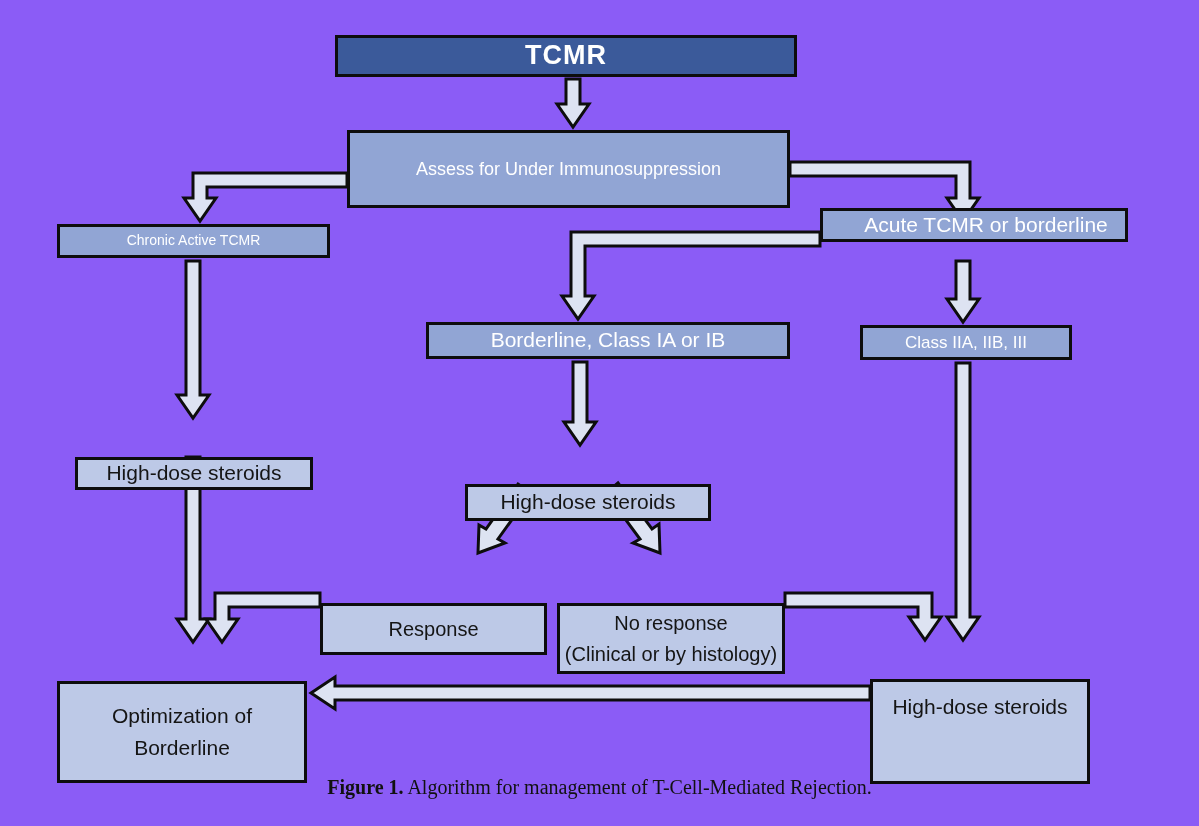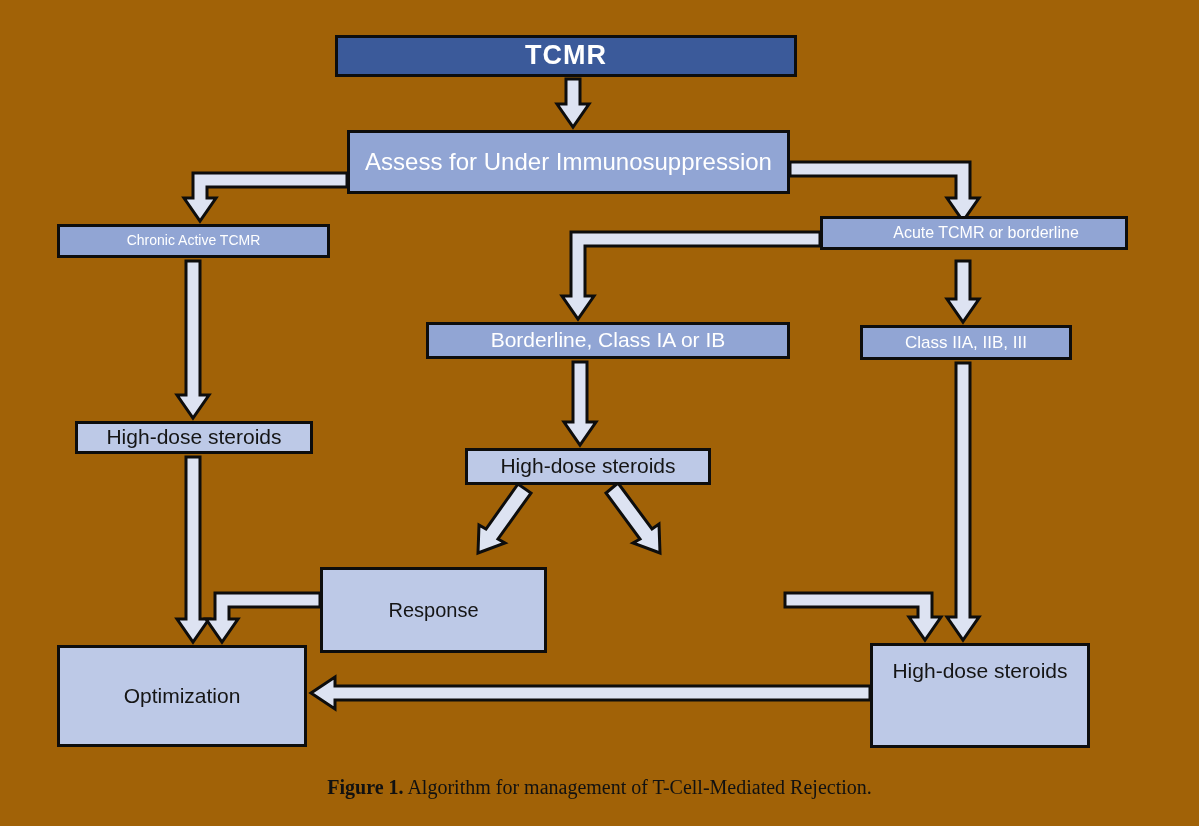--- a/index.html
+++ b/index.html
@@ -1,50 +1,50 @@
 <!DOCTYPE html>
 <html style="--node-dark: #3b5a9a; --node-medium: #91a5d4; --node-light: #bdc9e7; --arrow-fill: #dde3f2; --outline: #0d0d0d; --text-light: #ffffff; --text-dark: #151515;"><head>
 <meta charset="utf-8">
 <style>
   html,body { margin:0; padding:0; background:#ffffff; }
   #figure {
     position:relative;
     width:1199px; height:826px;
-    background:#a16207;
+    background:#8b5cf6;
     overflow:hidden;
     font-family:"Liberation Sans", sans-serif;
   }
   #arrow-layer { position:absolute; left:0; top:0; width:1199px; height:826px; }
   #arrow-layer polygon {
     fill:var(--arrow-fill,#dde3f2);
     stroke:var(--outline,#0d0d0d);
     stroke-width:3;
     stroke-linejoin:miter;
   }
   .node {
     position:absolute; box-sizing:border-box;
     border:3px solid var(--outline,#0d0d0d);
     display:flex; flex-direction:column;
     align-items:center; justify-content:center;
     text-align:center; line-height:1.25;
   }
   .node.dark   { background:var(--node-dark,#3b5a9a);  color:var(--text-light,#ffffff); font-weight:bold; }
   .node.medium { background:var(--node-medium,#91a5d4); color:var(--text-light,#ffffff); }
-  .node.light  { background:var(--node-light,#bdc9e7);  color:var(--text-dark,#151515); }
+  .node.light  { background:var(--node-light,#bdc9e7);  color:var(--text-dark,#151515);margin-top:36px; }
   .node span { display:block; }
 
   #n-tcmr        { left:335px; top:35px;  width:462px; height:42px;  font-size:27px; letter-spacing:1px; }
-  #n-assess      { left:347px; top:130px; width:443px; height:64px;  font-size:24px; line-height:36px; }
+  #n-assess      { left:347px; top:130px; width:443px; height:78px;  font-size:18px; line-height:36px; }
   #n-chronic     { left:57px;  top:224px; width:273px; height:34px;  font-size:14px; }
-  #n-acute       { left:820px; top:216px; width:308px; height:34px;  font-size:16px;padding-left:24px; }
+  #n-acute       { left:820px; top:208px; width:308px; height:34px;  font-size:21px;padding-left:24px; }
   #n-borderline  { left:426px; top:322px; width:364px; height:37px;  font-size:21px; }
   #n-class2      { left:860px; top:325px; width:212px; height:35px;  font-size:17px; }
   #n-ster-left   { left:75px;  top:421px; width:238px; height:33px;  font-size:21px; }
   #n-ster-center { left:465px; top:448px; width:246px; height:37px;  font-size:21px; }
-  #n-response    { left:320px; top:567px; width:227px; height:86px;  font-size:20px; line-height:31px; }
+  #n-response    { left:320px; top:567px; width:227px; height:52px;  font-size:20px; line-height:31px; }
   #n-noresponse  { left:557px; top:567px; width:228px; height:71px;  font-size:20px; line-height:31px; }
   #n-thymo       { left:870px; top:643px; width:220px; height:105px; font-size:21px; line-height:31px;
                    justify-content:flex-start; padding-top:9px; }
   #n-optimize    { left:57px;  top:645px; width:250px; height:102px; font-size:21px; line-height:32px; }
 
   #caption {
     position:absolute; left:0; top:776px; width:1199px;
     text-align:center;
     font-family:"Liberation Serif", serif;
     font-size:20px; color:#111111;
@@ -116,24 +116,29 @@
   </div>
 
   <div id="n-ster-center" class="node light">
     <span>High-dose steroids</span>
   </div>
 
   <div id="n-response" class="node light">
     <span>Response</span>
   </div>
 
+  <div id="n-noresponse" class="node light">
+    <span>No response</span>
+    <span>(Clinical or by histology)</span>
+  </div>
 
   <div id="n-thymo" class="node light">
     <span>High-dose steroids</span>
   </div>
 
   <div id="n-optimize" class="node light">
-    <span>Optimization</span>
+    <span>Optimization of</span>
+    <span>Borderline</span>
   </div>
 
   <div id="caption"><span class="cap-bold">Figure 1.</span><span> Algorithm for management of T-Cell-Mediated Rejection.</span></div>
 
 </div>
 
 </body></html>

